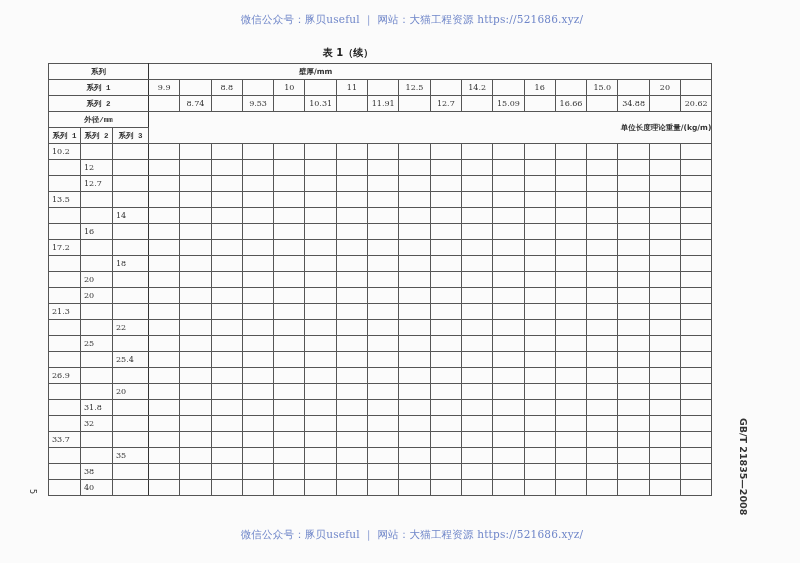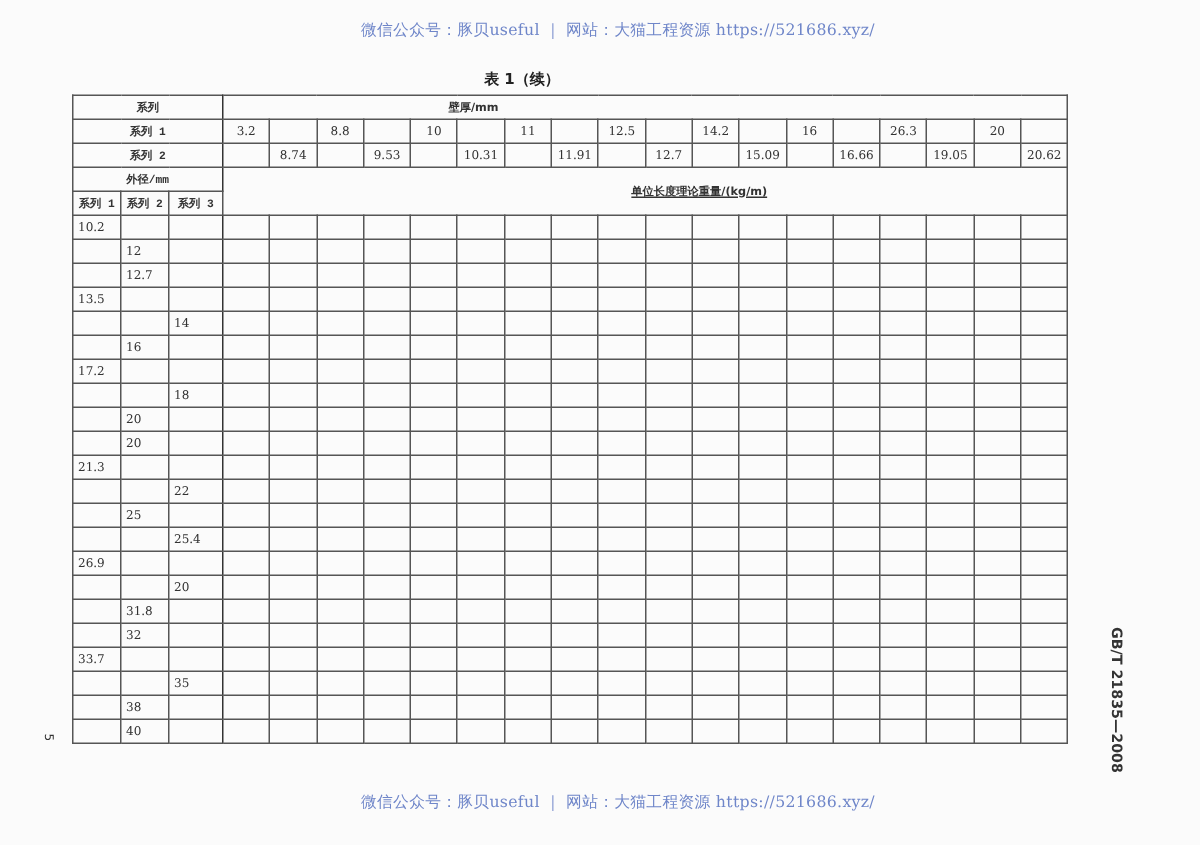--- a/index.html
+++ b/index.html
@@ -26,21 +26,21 @@
     border: 1.5px solid #333;
   }
   table.grid td {
     border: 1px solid #555; padding: 0; height: 15px;
     font-size: 8px; text-align: center; vertical-align: middle;
     color: #333; white-space: nowrap; overflow: hidden;
   }
   table.grid td.left { text-align: left; padding-left: 3px; }
   table.grid td.hdr { font-weight: bold; font-family: Liberation Mono, monospace; font-size: 7.5px; }
   table.grid td.span-hdr { text-align: left; padding-left: 150px; font-family: "DejaVu Sans", sans-serif; font-weight: bold; font-size: 7.5px; }
-  table.grid td.weight-hdr { text-align: center; padding-left: 72px; font-family: "DejaVu Sans", sans-serif; font-weight: bold; font-size: 7.5px; text-decoration: underline; }
+  table.grid td.weight-hdr { text-align: right; padding-left: 72px; font-family: "DejaVu Sans", sans-serif; font-weight: bold; font-size: 7.5px; }
   .thick-right { border-right: 1.5px solid #333 !important; }
   .side-code {
     position: absolute; left: 737px; top: 418px;
     transform-origin: left top; transform: rotate(90deg) translate(0, -12px);
     font-size: 9.5px; font-weight: bold; color: #333;
     font-family: "DejaVu Sans", sans-serif; white-space: nowrap;
   }
   .page-num {
     position: absolute; left: 30px; top: 487px;
     transform: rotate(90deg); font-size: 8px; color: #333;
@@ -77,35 +77,35 @@
       <col style="width:31.3px">
       <col style="width:31.3px">
   </colgroup>
   <tbody id="tbody">
     <tr>
       <td colspan="3" class="hdr thick-right">系列</td>
       <td colspan="18" class="span-hdr">壁厚/mm</td>
     </tr>
     <tr id="row-s1">
       <td colspan="3" class="hdr thick-right">系列 1</td>
-    <td>3.2</td>
+    <td>9.9</td>
         <td></td>
         <td>8.8</td>
         <td></td>
         <td>10</td>
         <td></td>
         <td>11</td>
         <td></td>
         <td>12.5</td>
         <td></td>
         <td>14.2</td>
         <td></td>
         <td>16</td>
         <td></td>
-        <td>26.3</td>
+        <td>15.0</td>
         <td></td>
         <td>20</td>
         <td></td>
       </tr>
     <tr id="row-s2">
       <td colspan="3" class="hdr thick-right">系列 2</td>
     <td></td>
         <td>8.74</td>
         <td></td>
         <td>9.53</td>
@@ -113,21 +113,21 @@
         <td>10.31</td>
         <td></td>
         <td>11.91</td>
         <td></td>
         <td>12.7</td>
         <td></td>
         <td>15.09</td>
         <td></td>
         <td>16.66</td>
         <td></td>
-        <td>19.05</td>
+        <td>34.88</td>
         <td></td>
         <td>20.62</td>
       </tr>
     <tr>
       <td colspan="3" class="hdr thick-right">外径/mm</td>
       <td colspan="18" rowspan="2" class="weight-hdr">单位长度理论重量/(kg/m)</td>
     </tr>
     <tr>
       <td class="hdr">系列 1</td>
       <td class="hdr">系列 2</td>

